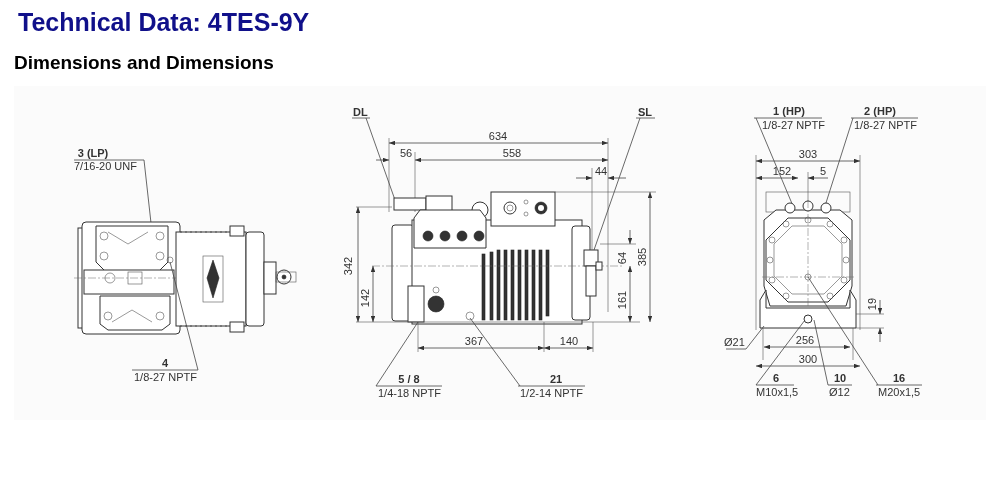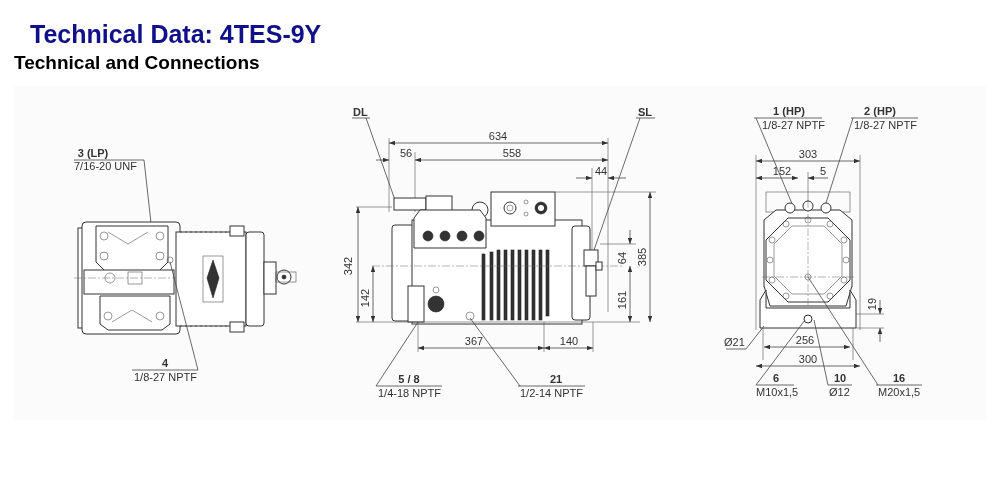--- a/index.html
+++ b/index.html
@@ -1,39 +1,39 @@
 <!DOCTYPE html>
 <html><head>
 <meta charset="utf-8">
 <style>
   html, body { margin: 0; padding: 0; background: #ffffff; }
   body { width: 1000px; height: 482px; position: relative; overflow: hidden;
          font-family: "Liberation Sans", sans-serif; }
-  .title { position: absolute; left: 14px; top: 4px; margin: 16px;
+  .title { position: absolute; left: 14px; top: 4px; margin: 4px;
            font-size: 25px; font-weight: bold; color: #10108a; letter-spacing: 0; }
   .subtitle { position: absolute; left: 14px; top: 52px; margin: 0;
               font-size: 19px; font-weight: bold; color: #000; }
   .panel { position: absolute; left: 14px; top: 86px; width: 972px; height: 334px;
            background: #fbfbfb; }
   svg { position: absolute; left: 0; top: 0; }
   svg text { font-family: "Liberation Sans", sans-serif; fill: #333; }
   .lbl-b { font-weight: bold; font-size: 11px; }
   .lbl { font-size: 11px; }
   .dim { font-size: 11px; }
   .ln { stroke: #444; stroke-width: 0.8; fill: none; }
   .thin { stroke: #555; stroke-width: 0.6; fill: none; }
   .body { stroke: #333; stroke-width: 1; fill: #fff; }
   .dark { fill: #333; stroke: #222; stroke-width: 0.6; }
   .cl { stroke: #666; stroke-width: 0.5; stroke-dasharray: 8 2 2 2; fill: none; }
 </style>
 </head>
 <body>
 
 <h1 class="title">Technical Data: 4TES-9Y</h1>
-<h2 class="subtitle">Technical and Connections</h2>
+<h2 class="subtitle">Dimensions and Dimensions</h2>
 
 <div class="panel"></div>
 
 <svg width="1000" height="482" viewBox="0 0 1000 482">
   <defs>
     <marker id="arr" markerWidth="8" markerHeight="6" refX="8" refY="3" orient="auto-start-reverse">
       <path d="M0,0 L8,3 L0,6 z" fill="#333"></path>
     </marker>
   </defs>
 

